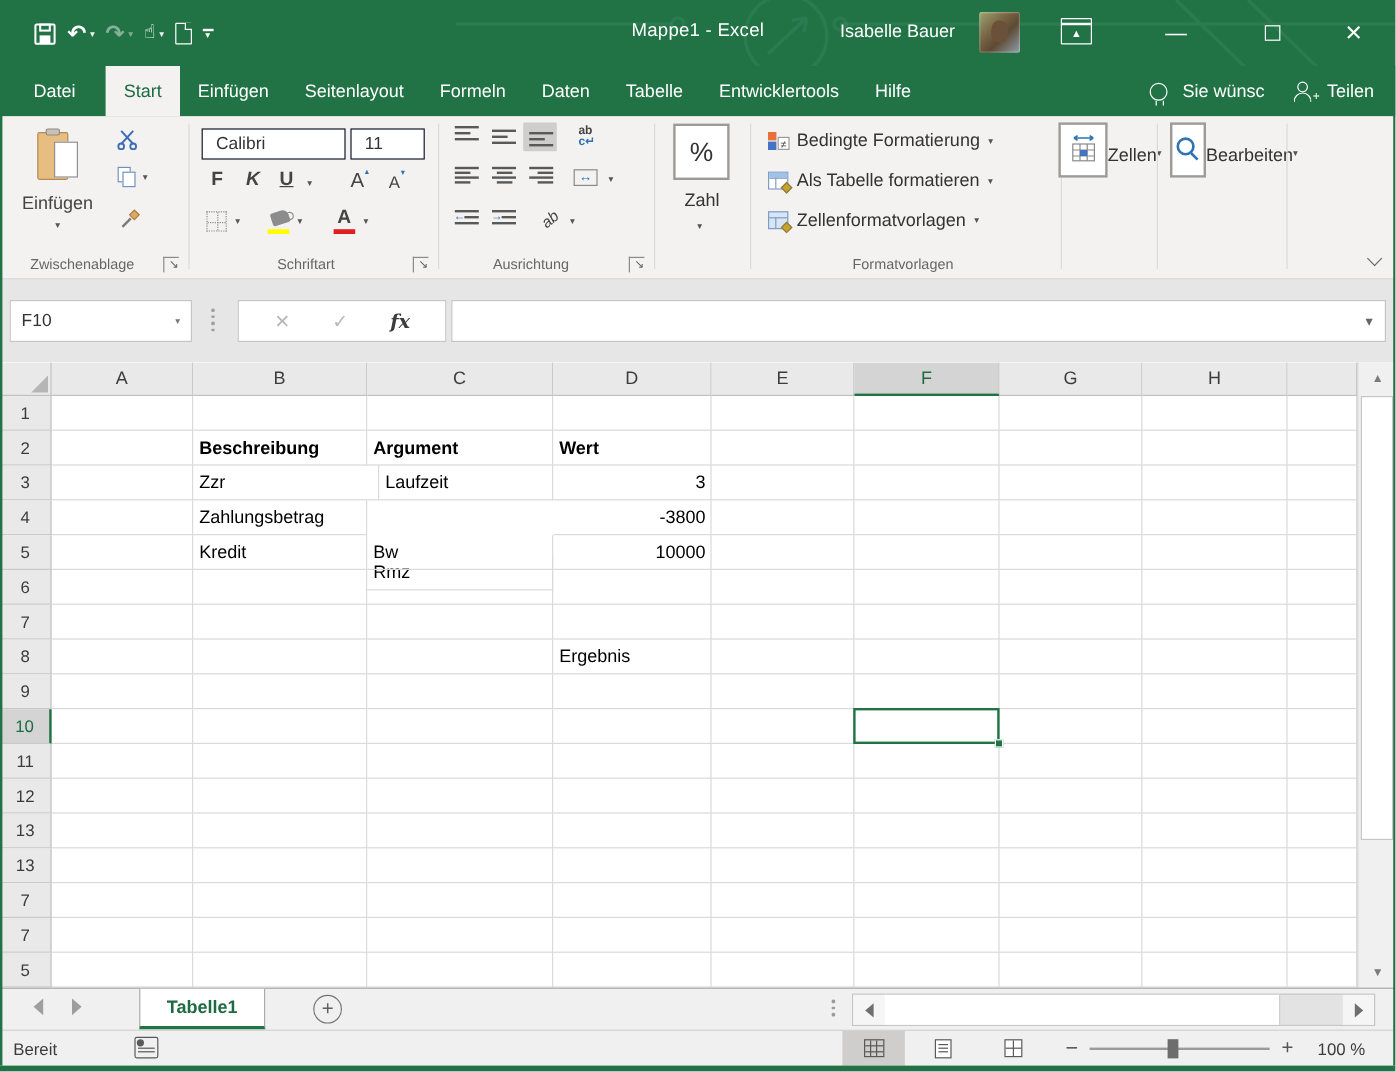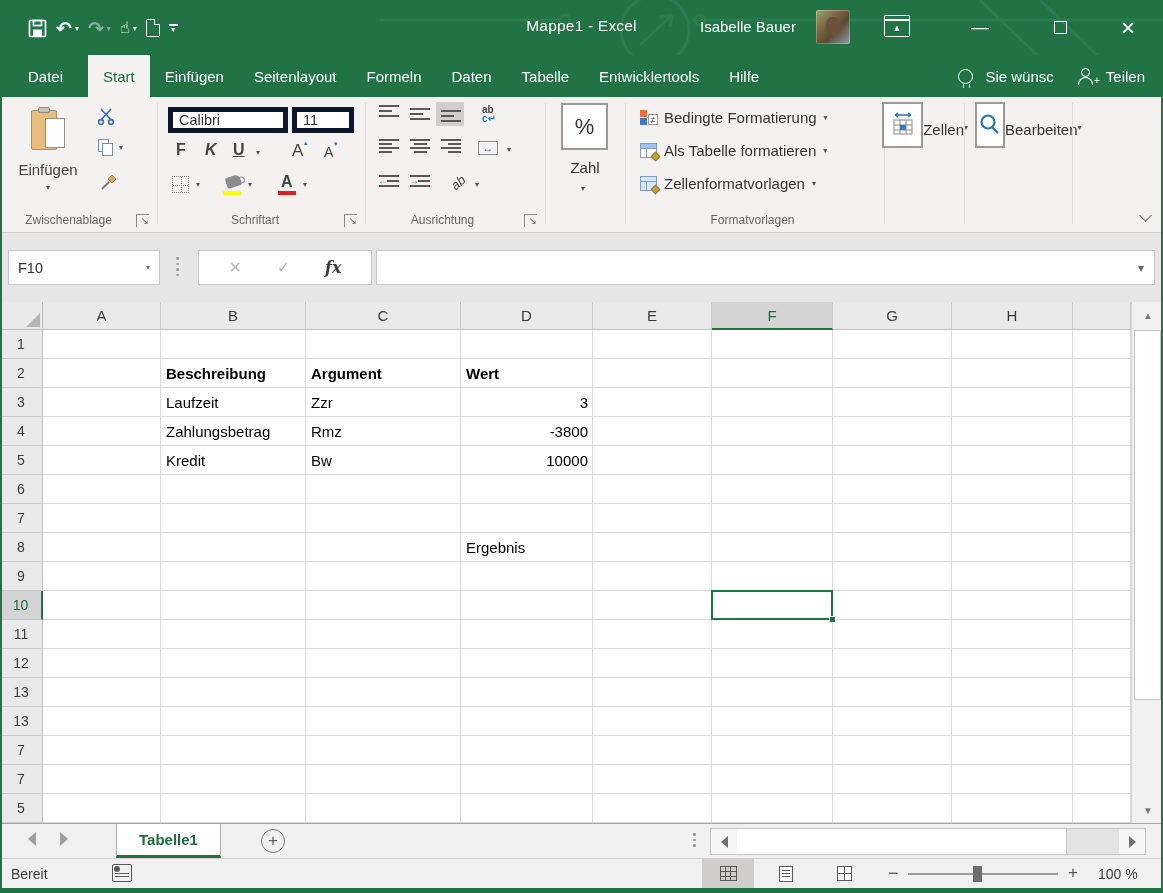--- a/index.html
+++ b/index.html
@@ -62,21 +62,21 @@
 .clipboard .clip{position:absolute;left:7px;top:-1px;width:12px;height:6px;background:#c9c2b8;border:1px solid #8f8a82;border-radius:2px}
 .clipboard .page{position:absolute;right:0;top:10px;width:20px;height:30px;background:#fff;border:1px solid #8f8f8f}
 .pastebtn .plabel{margin-top:9px;font-size:15px}
 .minibtn{position:absolute;cursor:default}
 .scissors{stroke:#3e6db5;stroke-width:1.6;fill:none}
 .copyic{position:relative;width:15px;height:17px}
 .copyic i{position:absolute;width:11px;height:13px;background:#fff;border:1.2px solid #7191bb}
 .copyic i:nth-child(1){left:0;top:0}
 .copyic i:nth-child(2){left:4px;top:4px}
 
-.combo{position:absolute;background:#fff;border:5px solid #0f172a;display:flex;align-items:center;padding:0 6px;font-size:14.5px;color:#333;height:26px}
+.combo{position:absolute;background:#fff;border:1px solid #0f172a;display:flex;align-items:center;padding:0 11px;font-size:14.5px;color:#333;height:26px}
 .combo .dd{margin-left:auto}
 .fkbtn{position:absolute;font-size:16px;color:#444;cursor:default}
 .atri{position:absolute;font-size:7px;color:#2e74b5}
 .bordersic{position:absolute;width:17px;height:17px;border:1px dotted #8a8a8a}
 .bordersic:before{content:"";position:absolute;left:50%;top:0;bottom:0;width:0;border-left:1px dotted #8a8a8a}
 .bordersic:after{content:"";position:absolute;top:50%;left:0;right:0;height:0;border-top:1px dotted #8a8a8a}
 .colorbar{position:absolute;height:4px}
 .bucket{position:absolute;width:15px;height:11px;background:#8c8c8c;border-radius:2px 5px 2px 2px;transform:rotate(-18deg)}
 .bucket:after{content:"";position:absolute;right:-4px;bottom:1px;width:5px;height:5px;border:1.4px solid #8c8c8c;border-radius:50%}
 
@@ -518,34 +518,34 @@
         <div class="gcell bold" style="width: 132px;">Wert</div>
         <div class="gcell" style="width: 119px;"></div>
         <div class="gcell" style="width: 121px;"></div>
         <div class="gcell" style="width: 119px;"></div>
         <div class="gcell" style="width: 121px;"></div>
         <div class="gcell" style="width: 58px;"></div>
       </div>
       <div class="grow">
         <div class="rowhdr">3</div>
         <div class="gcell" style="width: 118px;"></div>
+        <div class="gcell" style="width: 155px;">Zzr</div>
         <div class="gcell" style="width: 145px;">Laufzeit</div>
-        <div class="gcell" style="width: 155px;">Zzr</div>
         <div class="gcell right" style="width: 132px;">3</div>
         <div class="gcell" style="width: 119px;"></div>
         <div class="gcell" style="width: 121px;"></div>
         <div class="gcell" style="width: 119px;"></div>
         <div class="gcell" style="width: 121px;"></div>
         <div class="gcell" style="width: 58px;"></div>
       </div>
       <div class="grow">
         <div class="rowhdr">4</div>
         <div class="gcell" style="width: 118px;"></div>
         <div class="gcell" style="width: 145px;">Zahlungsbetrag</div>
-        <div class="gcell" style="width: 155px;">Rmz</div>
+        <div class="gcell" style="width: 155px; margin-top: 46px;">Rmz</div>
         <div class="gcell right" style="width: 132px;">-3800</div>
         <div class="gcell" style="width: 119px;"></div>
         <div class="gcell" style="width: 121px;"></div>
         <div class="gcell" style="width: 119px;"></div>
         <div class="gcell" style="width: 121px;"></div>
         <div class="gcell" style="width: 58px;"></div>
       </div>
       <div class="grow">
         <div class="rowhdr">5</div>
         <div class="gcell" style="width: 118px;"></div>

